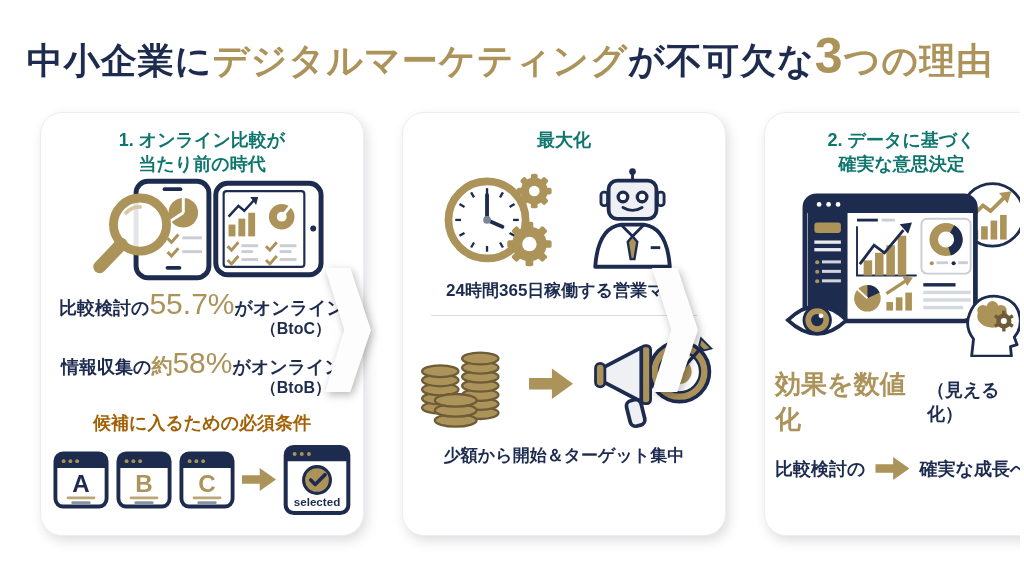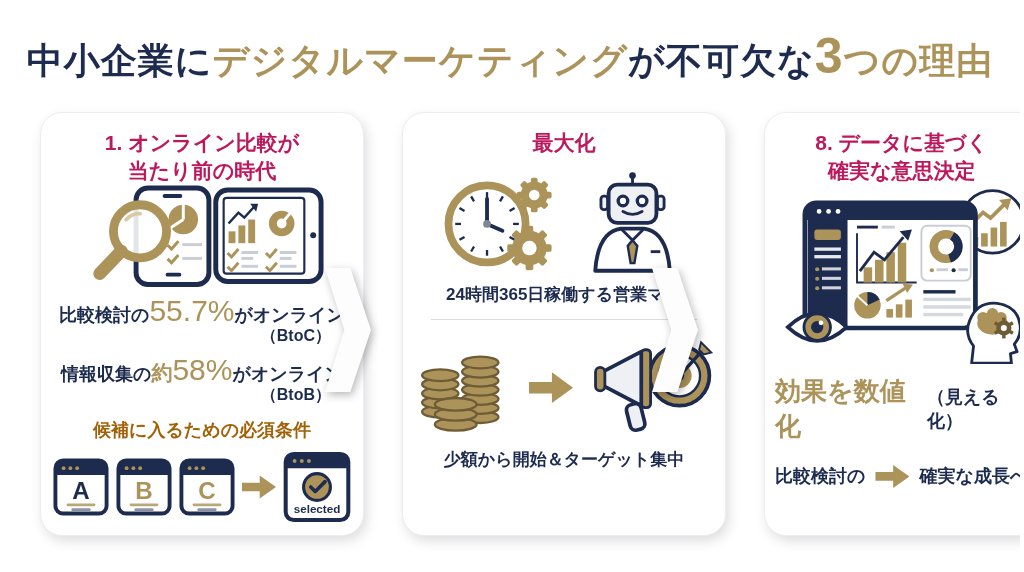--- a/index.html
+++ b/index.html
@@ -13,22 +13,22 @@
   .gold { color:#ac935a; }
   .big3 { font-size:50px; }
 
   
   .cards { position:absolute; top:112px; left:40px; width:944px; height:424px;
     display:flex; gap:38px; }
   .card { flex:1 1 0; background:#fff; border:1px solid #ededf1; border-radius:22px;
     box-shadow:3px 5px 12px rgba(70,70,85,.18); display:flex; flex-direction:column;
     align-items:center; padding:16px 10px 12px 10px; position:relative; }
 
-  .card-heading { text-align:center; font-weight:bold; font-size:21px; line-height:1.32;
-    color:#be185d; }
+  .card-heading { text-align:center; font-weight:bold; font-size:18px; line-height:1.32;
+    color:#0f766e; }
 
   
   .chevron-wrap { position:absolute; top:268px; width:46px; height:124px;
     filter:drop-shadow(2px 3px 4px rgba(0,0,0,.28)); z-index:5; }
   .chevron { width:100%; height:100%; background:#fdfdfd;
     clip-path:polygon(0 0,55% 0,100% 50%,55% 100%,0 100%,42% 50%); }
   .chev-1 { left:325px; }
   .chev-2 { left:652px; }
 
   
@@ -291,21 +291,21 @@
           <rect x="7" y="33" width="10" height="25" rx="5" fill="#ac935a" stroke="#1d2b4f" stroke-width="3"></rect>
           <rect x="42" y="72" width="16" height="28" rx="6" fill="#eef0f4" stroke="#1d2b4f" stroke-width="4" transform="rotate(-14 50 86)"></rect>
         </svg>
       </div>
 
       <div class="caption">少額から開始＆ターゲット集中</div>
     </div>
 
     <div class="card">
       <div class="card-heading">
-        <div>8. データに基づく</div>
+        <div>2. データに基づく</div>
         <div>確実な意思決定</div>
       </div>
 
       <svg width="252" height="180" viewBox="0 0 265 190">
 
         <circle cx="228" cy="40" r="33" fill="#fff" stroke="#1d2b4f" stroke-width="3"></circle>
         <rect x="206" y="56" width="7" height="10" fill="#ac935a"></rect>
         <rect x="216" y="52" width="7" height="14" fill="#ac935a"></rect>
         <rect x="226" y="46" width="7" height="20" fill="#ac935a"></rect>
         <rect x="236" y="40" width="7" height="26" fill="#ac935a"></rect>

